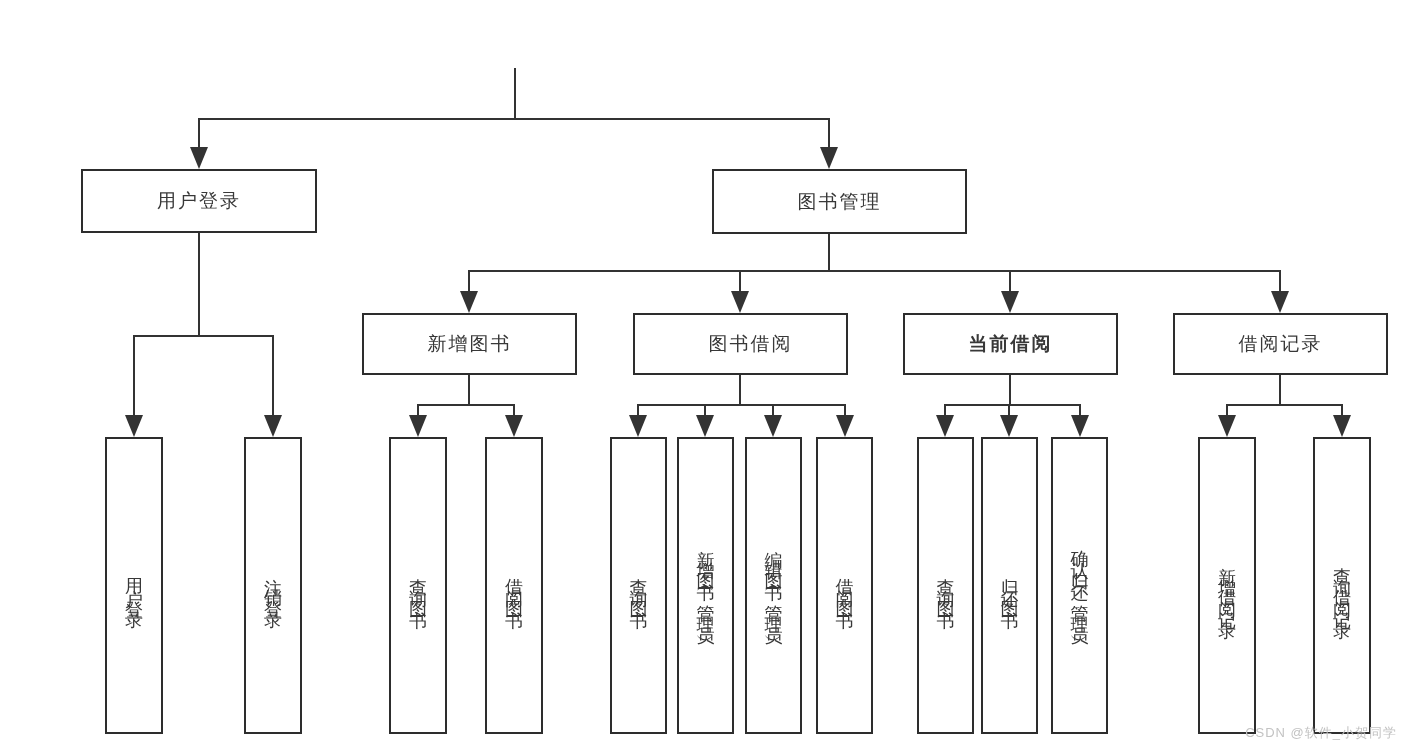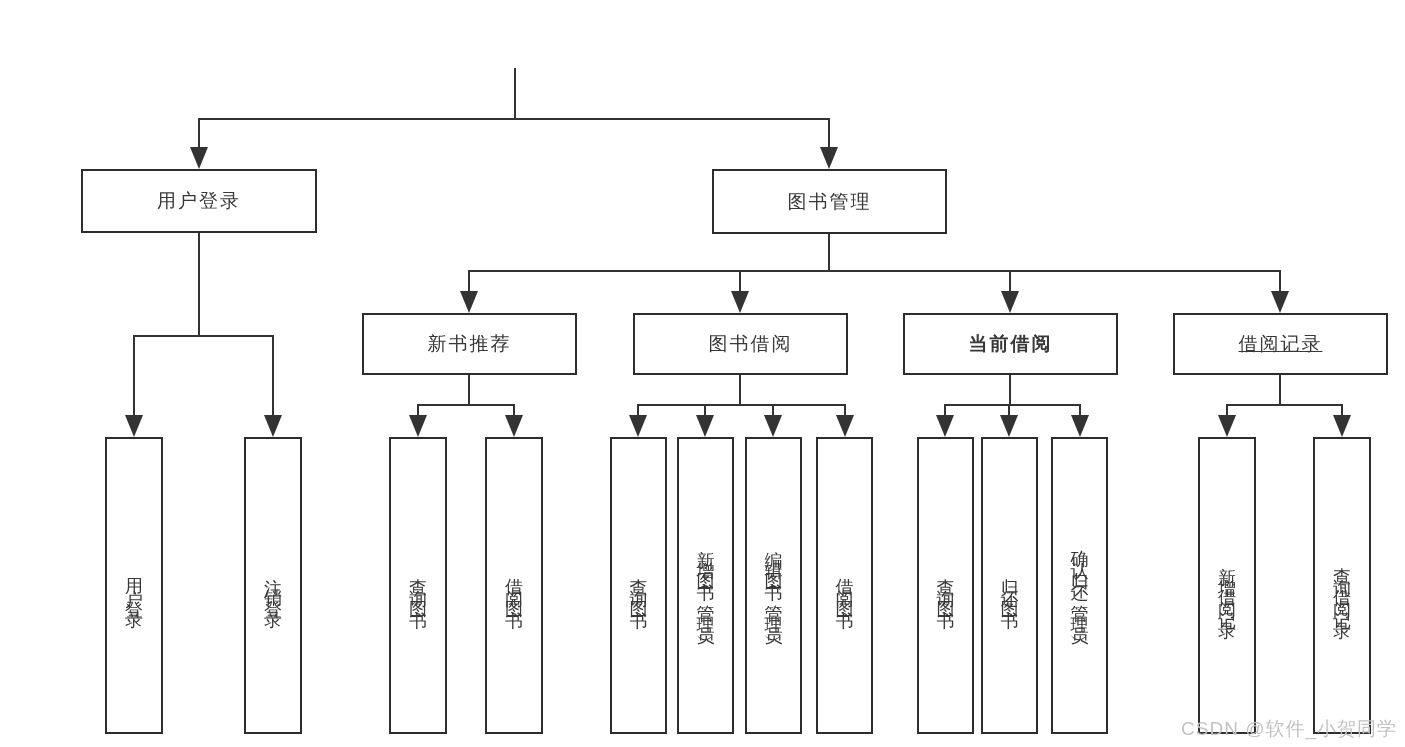--- a/index.html
+++ b/index.html
@@ -9,40 +9,40 @@
         display:flex;align-items:center;justify-content:center;color:#383838;}
   .hbox{font-size:19px;letter-spacing:2px;}
   .rootbox{font-size:20px;}
   .vtext{writing-mode:vertical-rl;text-orientation:mixed;font-size:18px;letter-spacing:11px;
          color:#383838;white-space:nowrap;}
   .vline{position:absolute;width:2px;background:#333333;}
   .hline{position:absolute;height:2px;background:#333333;}
   .arrow{position:absolute;width:0;height:0;
          border-left:9px solid transparent;border-right:9px solid transparent;
          border-top:22px solid #333333;}
-  .watermark{position:absolute;right:8px;bottom:5px;font-size:19px;letter-spacing:1px;
+  .watermark{position:absolute;right:8px;bottom:5px;font-size:13px;letter-spacing:1px;
              color:#c3c3c3;z-index:5;white-space:nowrap;}
 </style>
 </head>
 <body>
 
 <div class="canvas">
 
 
   <div class="vline" style="left:514px;top:68px;height:51px;"></div>
   <div class="hline" style="left:198px;top:118px;width:632px;"></div>
   <div class="vline" style="left:198px;top:118px;height:30px;"></div>
   <div class="vline" style="left:828px;top:118px;height:30px;"></div>
   <div class="arrow" style="left:190px;top:147px;"></div>
   <div class="arrow" style="left:820px;top:147px;"></div>
 
   <div class="node hbox" style="left:81px;top:169px;width:236px;height:64px;">
     <span>用户登录</span>
   </div>
-  <div class="node hbox" style="left:712px;top:169px;width:235px;height:65px;">
+  <div class="node hbox" style="left:712px;top:169px;width:255px;height:65px;">
     <span>图书管理</span>
   </div>
 
   <div class="vline" style="left:198px;top:233px;height:103px;"></div>
   <div class="hline" style="left:133px;top:335px;width:141px;"></div>
   <div class="vline" style="left:133px;top:336px;height:80px;"></div>
   <div class="vline" style="left:272px;top:336px;height:80px;"></div>
   <div class="arrow" style="left:125px;top:415px;"></div>
   <div class="arrow" style="left:264px;top:415px;"></div>
 
@@ -51,29 +51,29 @@
   <div class="vline" style="left:468px;top:271px;height:21px;"></div>
   <div class="vline" style="left:739px;top:271px;height:21px;"></div>
   <div class="vline" style="left:1009px;top:271px;height:21px;"></div>
   <div class="vline" style="left:1279px;top:271px;height:21px;"></div>
   <div class="arrow" style="left:460px;top:291px;"></div>
   <div class="arrow" style="left:731px;top:291px;"></div>
   <div class="arrow" style="left:1001px;top:291px;"></div>
   <div class="arrow" style="left:1271px;top:291px;"></div>
 
   <div class="node hbox" style="left:362px;top:313px;width:215px;height:62px;">
-    <span>新书推荐</span>
+    <span>新增图书</span>
   </div>
   <div class="node hbox" style="left:633px;top:313px;width:215px;height:62px;padding-left:20px;">
     <span>图书借阅</span>
   </div>
   <div class="node hbox" style="left:903px;top:313px;width:215px;height:62px;font-weight:bold;">
     <span>当前借阅</span>
   </div>
-  <div class="node hbox" style="left:1173px;top:313px;width:215px;height:62px;text-decoration:underline;">
+  <div class="node hbox" style="left:1173px;top:313px;width:215px;height:62px;">
     <span>借阅记录</span>
   </div>
 
   <div class="vline" style="left:468px;top:375px;height:31px;"></div>
   <div class="hline" style="left:417px;top:404px;width:98px;"></div>
   <div class="vline" style="left:417px;top:405px;height:11px;"></div>
   <div class="vline" style="left:513px;top:405px;height:11px;"></div>
   <div class="arrow" style="left:409px;top:415px;"></div>
   <div class="arrow" style="left:505px;top:415px;"></div>
 

